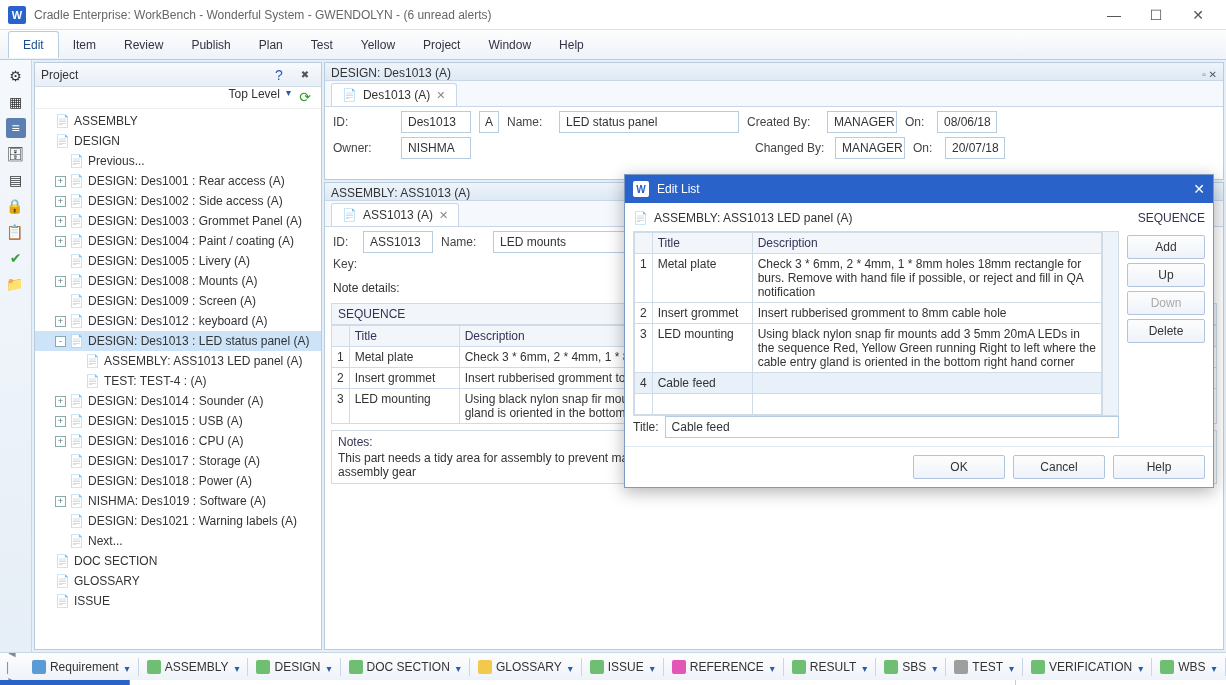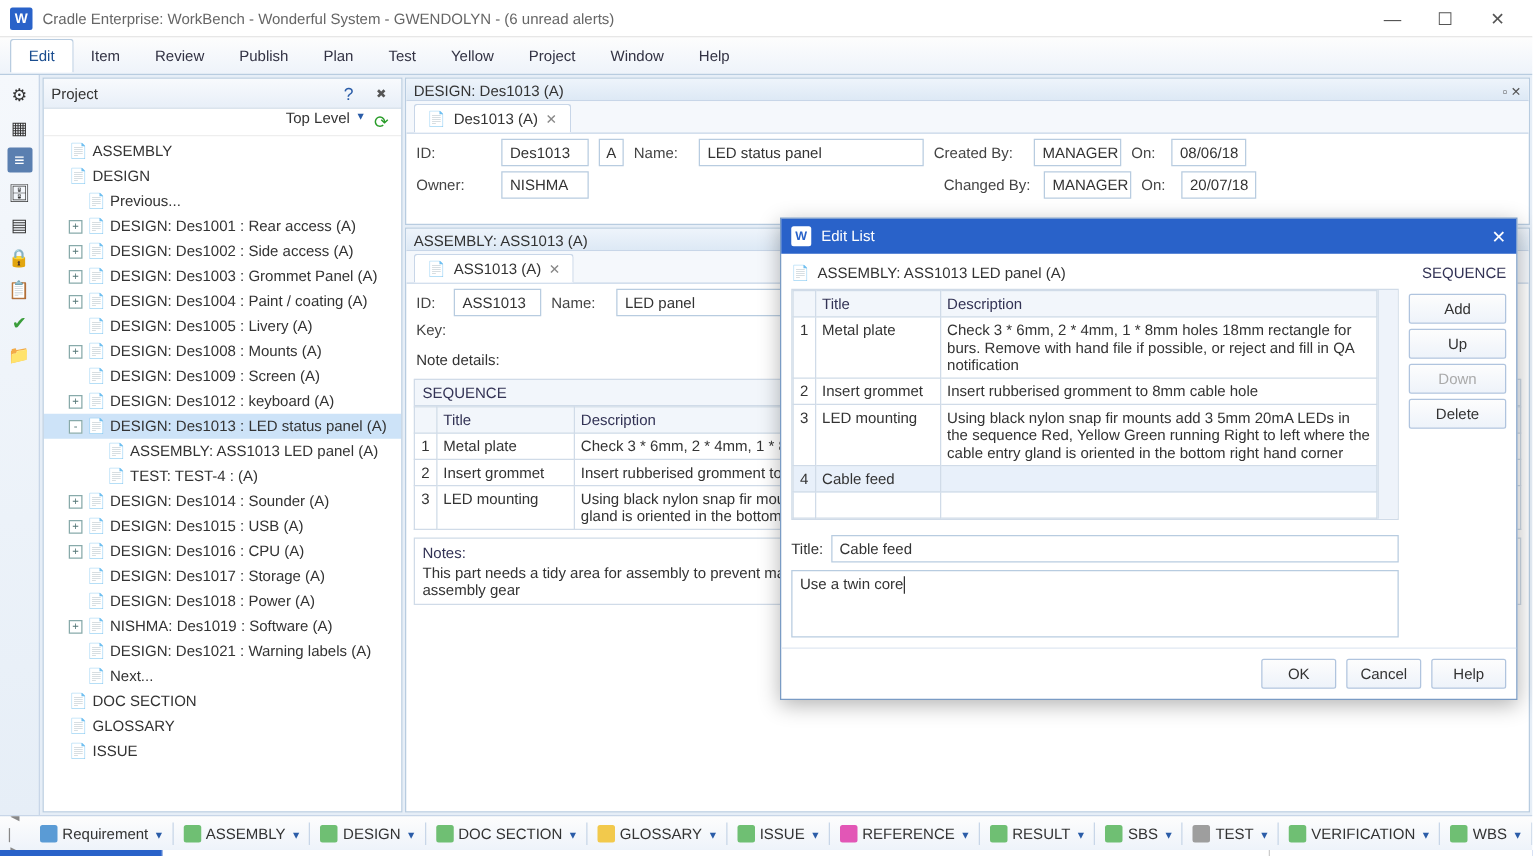--- a/index.html
+++ b/index.html
@@ -54,25 +54,25 @@
 .modal-right{width:78px;display:flex;flex-direction:column;gap:4px}
 .btn{border:1px solid #b0c4de;background:linear-gradient(#fdfdfd,#eef3fa);padding:4px 0;text-align:center;color:#333;border-radius:2px}
 .btn.disabled{color:#aaa}
 .modal-head{display:flex;align-items:center;gap:6px;padding-bottom:6px;color:#335}
 .scroll-hint{width:16px;background:#eef3fa;border-left:1px solid #d0dbe8}
 .ml-table-wrap{display:flex;border:1px solid #d0dbe8}
 table.ml{flex:1;border-collapse:collapse}
 table.ml th,table.ml td{border:1px solid #d0dbe8;padding:3px 5px;text-align:left;vertical-align:top;font-size:12px}
 table.ml th{background:#f2f6fb;color:#335;font-weight:normal}
 tr.ml-sel td{background:#e8f0fa}
-.modal-field-row{display:flex;align-items:center;gap:6px;margin-top:12px}
+.modal-field-row{display:flex;align-items:center;gap:6px;margin-top:0}
 .ml-input{flex:1;border:1px solid #b8cce0;padding:3px 6px}
 .ml-textarea{border:1px solid #b8cce0;padding:3px 6px;height:54px;margin-top:6px}
 .modal-footer{display:flex;justify-content:flex-end;gap:8px;padding:8px;border-top:1px solid #e0e8f2}
-.modal-footer .btn{width:60px}
+.modal-footer .btn{width:92px}
 
 .bottom-toolbar{height:28px;background:linear-gradient(#fdfdfd,#eef3fa);border-top:1px solid #c8d6e8;display:flex;align-items:center;padding:0 6px;gap:2px;overflow:hidden}
 .bt-item{display:flex;align-items:flex-end;gap:4px;padding:2px 6px;color:#334;white-space:nowrap}
 .bt-item .sw{width:14px;height:14px;border-radius:2px}
 .bt-sep{width:1px;height:18px;background:#c8d6e8;margin:0 2px}
 .bt-nav{display:flex;gap:2px;color:#888;padding-right:6px}
 .statusbar{height:22px;background:#2962c9;color:#fff;display:flex;align-items:center}
 .statusbar .cell{padding:0 10px;border-right:1px solid rgba(255,255,255,.25);height:100%;display:flex;align-items:center}
 .statusbar .wide{flex:1;background:#fff;color:#333;border-right:1px solid #ccc}
 .small-ctrl{font-size:10px;color:#555}
@@ -305,21 +305,21 @@
         <div class="tab">
           <span>📄</span>
           <span>ASS1013 (A)</span>
           <span class="x">✕</span>
         </div>
       </div>
       <div class="form-row">
         <span class="lbl" style="min-width:22px">ID:</span>
         <span class="field" style="width:70px">ASS1013</span>
         <span class="lbl" style="min-width:44px">Name:</span>
-        <span class="field" style="width:160px">LED panel</span>
+        <span class="field" style="width:160px">LED mounts</span>
       </div>
       <div class="form-row" style="padding-top:0">
         <span class="lbl" style="min-width:28px">Key:</span>
       </div>
       <div class="form-row" style="padding-top:6px">
         <span>Note details:</span>
       </div>
       <div class="section-title seq-label">SEQUENCE</div>
       <table class="seq">
         <thead>
@@ -403,21 +403,20 @@
                     <td>&nbsp;</td>
                   </tr>
                 </tbody>
             </table>
             <div class="scroll-hint"></div>
           </div>
           <div class="modal-field-row">
             <span>Title:</span>
             <input class="ml-input" value="Cable feed" style="">
           </div>
-          <div class="ml-textarea"><span>Use a twin core</span><span style="border-right:1px solid #333;display:inline-block;height:14px;vertical-align:middle"></span></div>
         </div>
         <div class="modal-right">
           <div style="color:#335;text-align:right;padding-bottom:6px">SEQUENCE</div>
           <div class="btn">Add</div>
           <div class="btn">Up</div>
           <div class="btn disabled">Down</div>
           <div class="btn">Delete</div>
         </div>
       </div>
       <div class="modal-footer">

